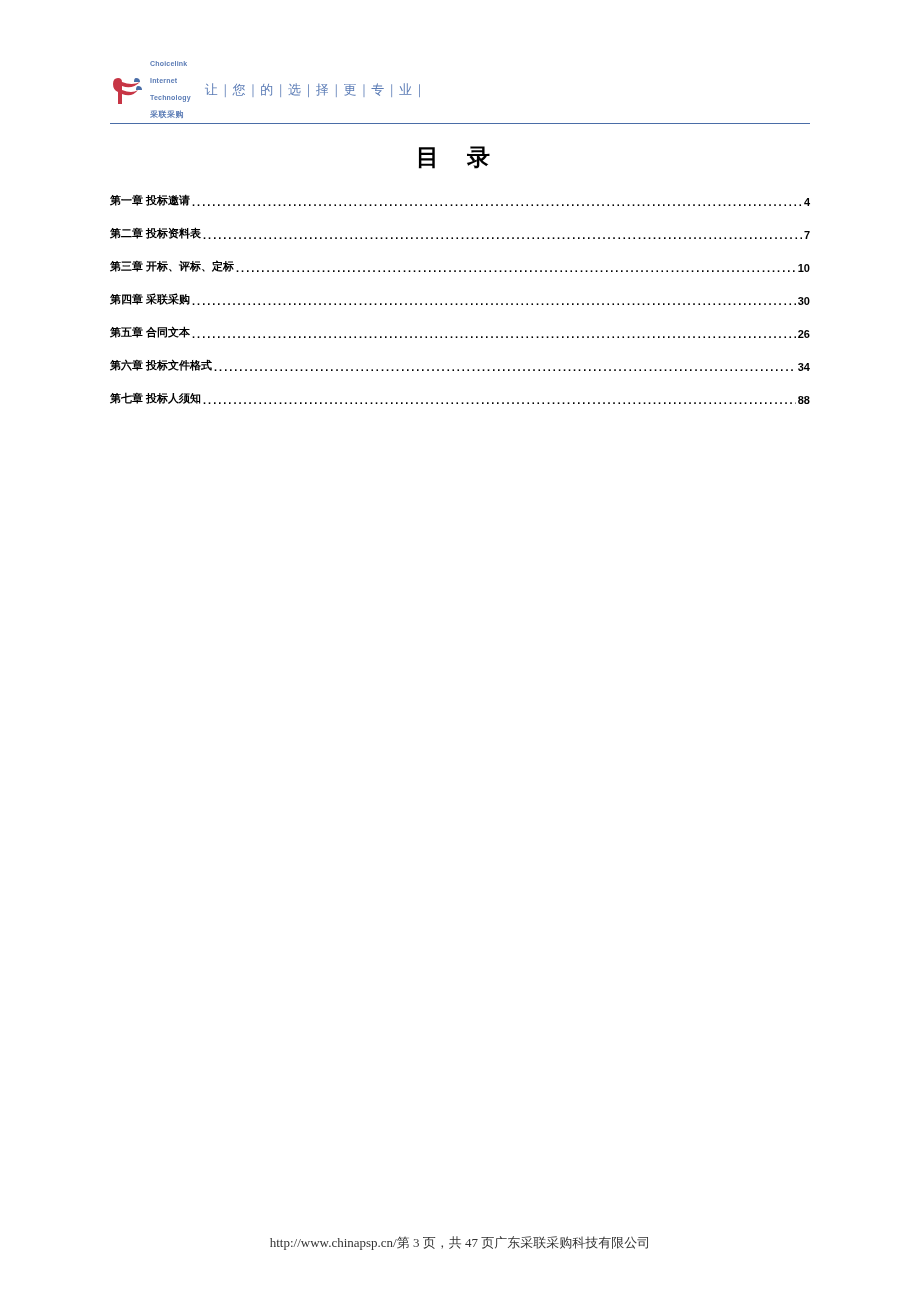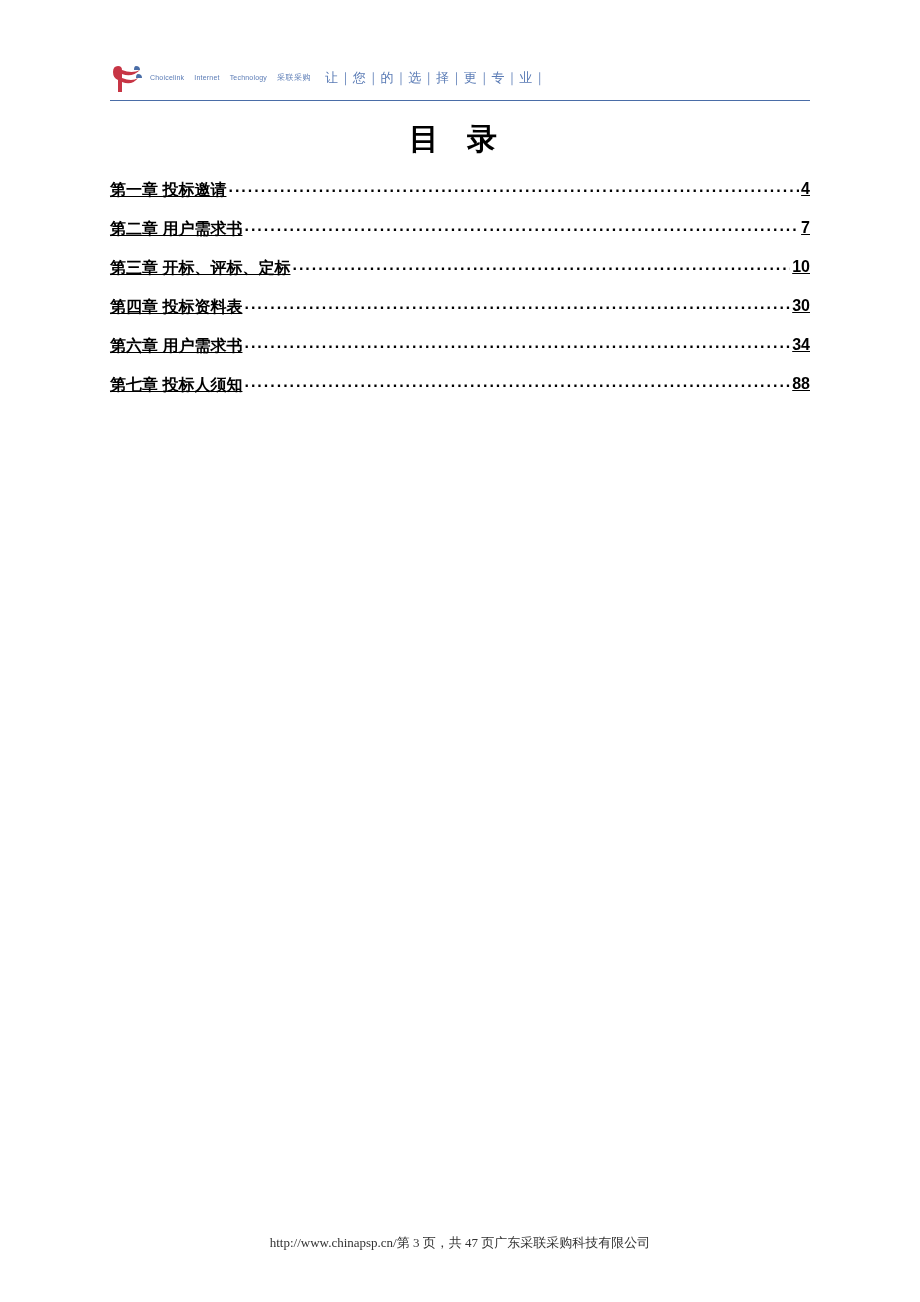--- a/index.html
+++ b/index.html
@@ -37,63 +37,63 @@
       width: 36px;
       height: 36px;
       position: relative;
     }
     .logo-mark svg {
       width: 100%;
       height: 100%;
     }
     .logo-text-block {
       display: flex;
-      flex-direction: row;
+      flex-direction: column;
       line-height: 1;
       gap: 10px;
+      font-weight: bold;
     }
     .logo-en {
       font-size: 7px;
       color: #5a7bb5;
       font-family: Arial, sans-serif;
       letter-spacing: 0.2px;
     }
     .logo-cn {
       font-size: 8px;
       color: #5a7bb5;
       letter-spacing: 0.5px;
     }
     .slogan {
       margin-left: 14px;
       font-size: 13px;
       color: #5a7bb5;
       letter-spacing: 1px;
     }
     .title {
       text-align: center;
-      font-size: 30px;
+      font-size: 23px;
       font-weight: bold;
       letter-spacing: 28px;
       margin: 4px 0 20px 14px;
       color: #000;
       font-family: "SimHei", "Microsoft YaHei", sans-serif;
     }
     .toc {
       width: 100%;
     }
     .toc-row {
       display: flex;
-      align-items: flex-start;
-      font-size: 16px;
+      align-items: flex-end;
+      font-size: 11px;
       font-weight: bold;
       color: #000;
       margin-bottom: 18px;
       font-family: "SimHei", "Microsoft YaHei", sans-serif;
       white-space: nowrap;
-      text-decoration: underline;
     }
     .toc-label {
       flex-shrink: 0;
     }
     .toc-leader {
       flex: 1;
       overflow: hidden;
       margin: 0 2px;
       position: relative;
       height: 1em;
@@ -157,36 +157,41 @@
 
   <h1 class="title">目录</h1>
 
   <div class="toc">
     <div class="toc-row">
       <span class="toc-label">第一章 投标邀请</span>
       <span class="toc-leader"></span>
       <span class="toc-page">4</span>
     </div>
     <div class="toc-row">
-      <span class="toc-label">第二章 用户需求书</span>
+      <span class="toc-label">第二章 投标资料表</span>
       <span class="toc-leader"></span>
       <span class="toc-page">7</span>
     </div>
     <div class="toc-row">
       <span class="toc-label">第三章 开标、评标、定标</span>
       <span class="toc-leader"></span>
       <span class="toc-page">10</span>
     </div>
     <div class="toc-row">
-      <span class="toc-label">第四章 投标资料表</span>
+      <span class="toc-label">第四章 采联采购</span>
       <span class="toc-leader"></span>
       <span class="toc-page">30</span>
     </div>
     <div class="toc-row">
-      <span class="toc-label">第六章 用户需求书</span>
+      <span class="toc-label">第五章 合同文本</span>
+      <span class="toc-leader"></span>
+      <span class="toc-page">26</span>
+    </div>
+    <div class="toc-row">
+      <span class="toc-label">第六章 投标文件格式</span>
       <span class="toc-leader"></span>
       <span class="toc-page">34</span>
     </div>
     <div class="toc-row">
       <span class="toc-label">第七章 投标人须知</span>
       <span class="toc-leader"></span>
       <span class="toc-page">88</span>
     </div>
   </div>
 

